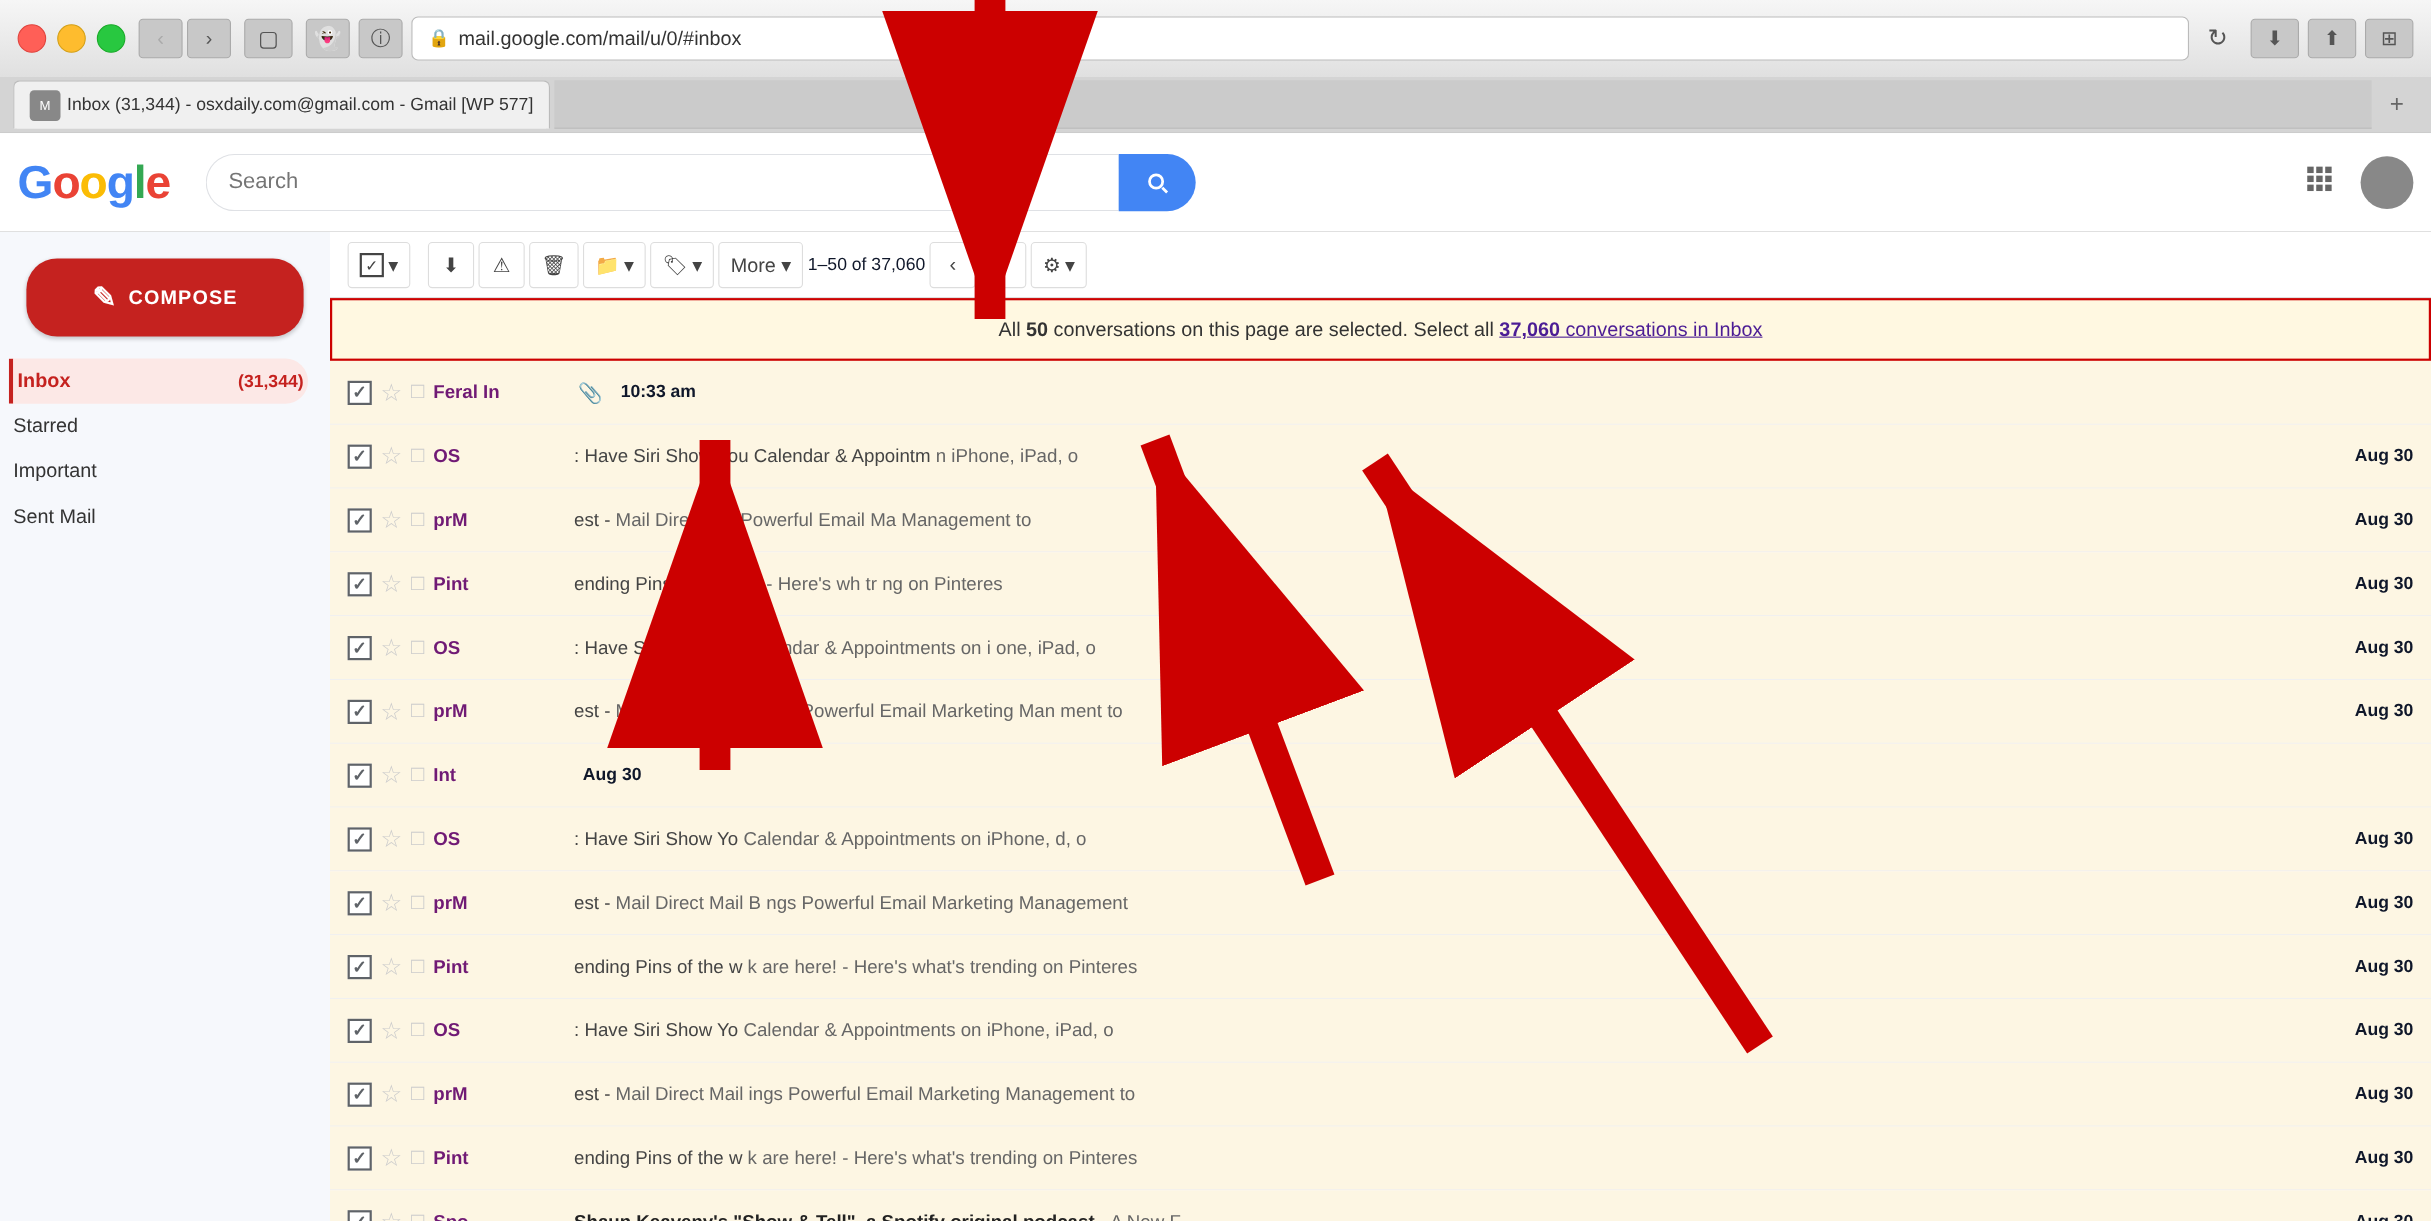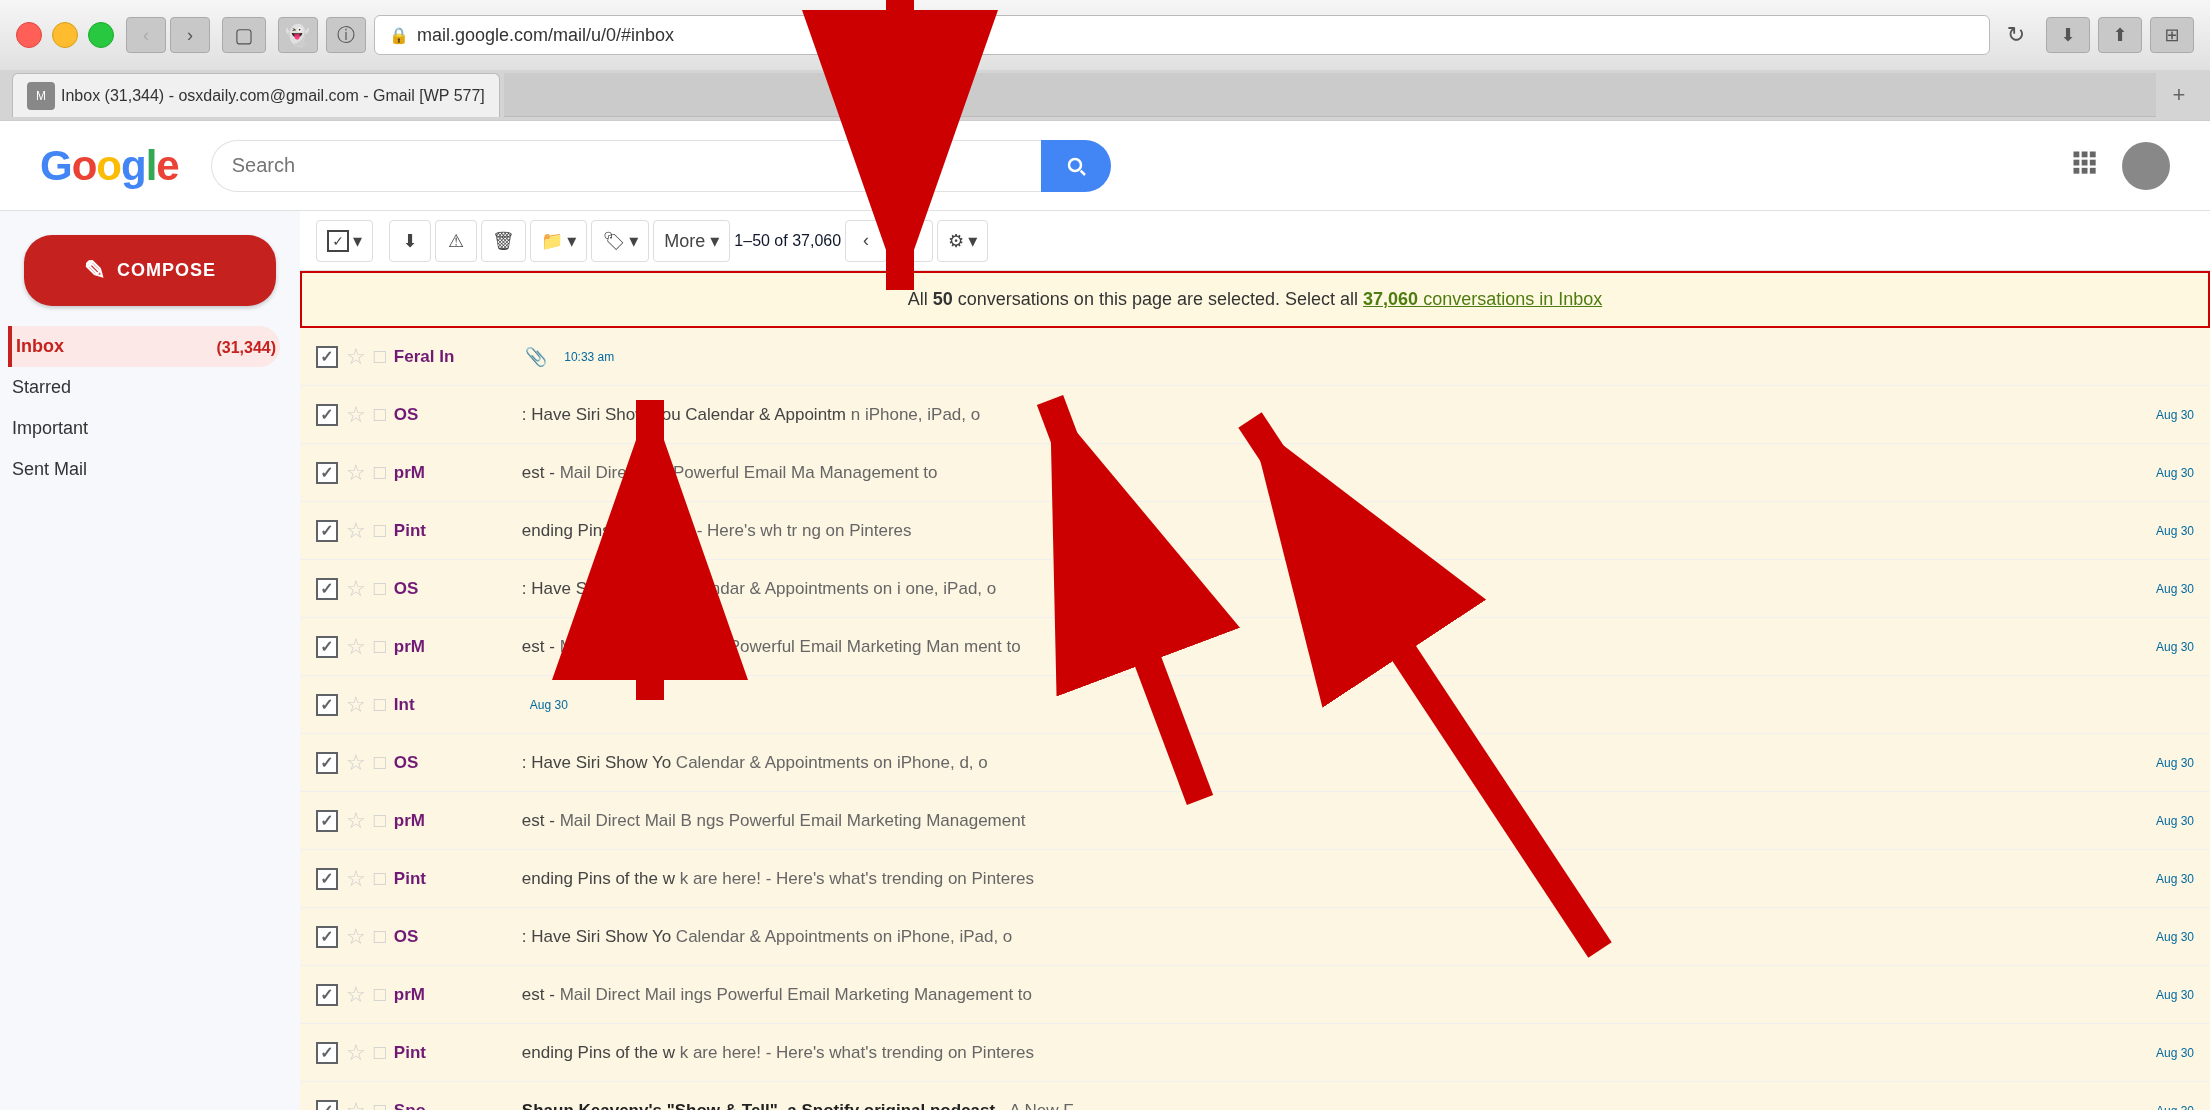--- a/index.html
+++ b/index.html
@@ -192,21 +192,21 @@
       height: 44px;
       background: #cbcbcb;
       border-bottom: 1px solid #bbb;
     }
 
     
     .google-header {
       background: white;
       display: flex;
       align-items: center;
-      padding: 10px 40px;
+      padding: 10px 16px;
       height: 90px;
       border-bottom: 1px solid #e0e0e0;
       gap: 16px;
     }
     .google-logo {
       font-size: 42px;
       font-weight: bold;
       letter-spacing: -1px;
       flex-shrink: 0;
       margin-right: 16px;
@@ -386,21 +386,21 @@
       background: #fff8e1;
       border: 2px solid #cc0000;
       padding: 16px 24px;
       font-size: 18px;
       color: #333;
       text-align: center;
       z-index: 10;
       position: relative;
     }
     .selection-banner strong { font-weight: bold; }
-    .selection-banner a { color: #4d7c0f; text-decoration: underline; cursor: pointer; }
+    .selection-banner a { color: #4c1d95; text-decoration: underline; cursor: pointer; }
 
     
     .email-list {
       flex: 1;
       overflow-y: auto;
     }
     .email-row {
       display: flex;
       align-items: center;
       padding: 0 16px;
@@ -442,23 +442,23 @@
       flex: 1;
       overflow: hidden;
       text-overflow: ellipsis;
       white-space: nowrap;
       color: #444;
     }
     .email-subject .subject-text { font-weight: bold; color: #222; }
     .email-subject .preview { color: #666; font-weight: normal; }
     .email-date {
       flex-shrink: 0;
-      font-size: 12px;
-      color: #0369a1;
-      font-weight: normal;
+      font-size: 16px;
+      color: #0f172a;
+      font-weight: bold;
       margin-left: 8px;
     }
     .paperclip { color: #888; font-size: 18px; margin-left: 4px; }
 
     
     .arrows-overlay {
       position: fixed;
       top: 0;
       left: 0;
       width: 2210px;

